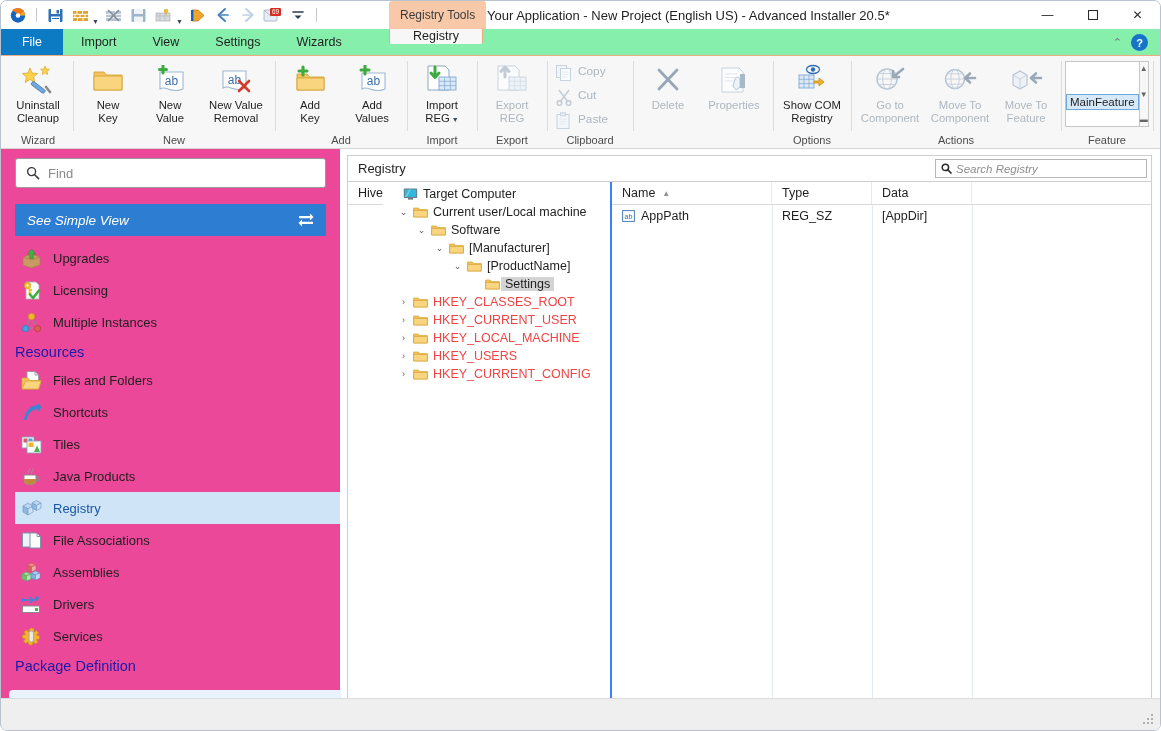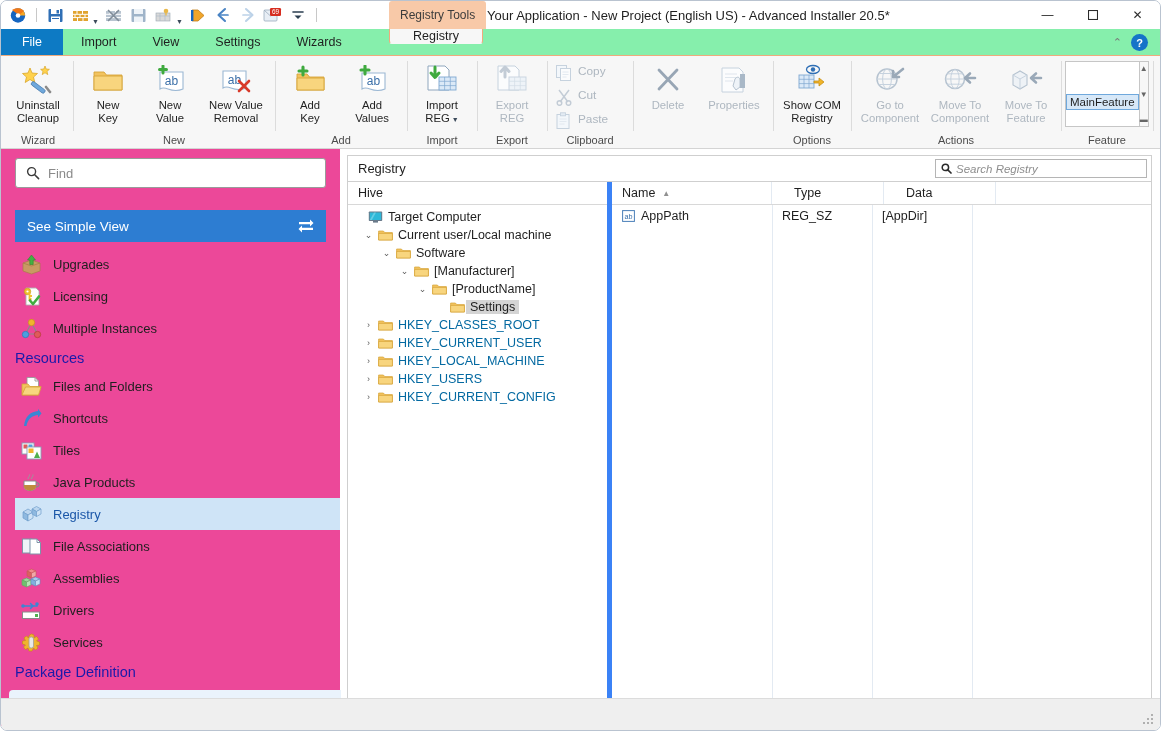--- a/index.html
+++ b/index.html
@@ -217,27 +217,28 @@
     margin: 9px 14px 6px 14px;
     height: 30px;
     border: 1px solid #9a9a9a;
     border-radius: 3px;
     display: flex; align-items: center;
     gap: 8px; padding: 0 10px;
     background: #fff;
   }
   .findbox .ph { font-size: 13px; color: #8a8a8a; }
   .simpleview {
-    margin: 16px 14px 6px 14px;
+    margin: 10px 14px 6px 14px;
     height: 32px;
     background: #2d7dd2;
     color: #ffffff;
     display: flex; align-items: center; justify-content: space-between;
     padding: 0 12px;
     font-size: 13.5px;
+    font-style: italic;
   }
   .navlist {
     flex: 1;
     overflow: hidden;
     position: relative;
     padding-left: 14px;
   }
   .navitem {
     display: flex; align-items: center; gap: 11px;
     height: 32px;
@@ -299,22 +300,22 @@
   .searchreg .ph { font-size: 11.5px; color: #8d8d8d; font-style: italic; }
   .panes {
     flex: 1;
     display: flex;
     border: 1px solid #cfcfcf;
     border-top: 1px solid #cfcfcf;
     overflow: hidden;
   }
   .tree-pane {
     width: 264px;
-    border-right: 5px solid #3b82f6;
-    display: flex; flex-direction: column;
+    border-right: 2px solid #3b82f6;
+    display: flex; flex-direction: row;
   }
   .pane-colhdr {
     height: 23px;
     border-bottom: 1px solid #d8d8d8;
     display: flex; align-items: center;
     font-size: 12.5px; color: #1f1f1f;
     padding-left: 10px;
     background: #ffffff;
   }
   .treebody { flex: 1; padding-top: 3px; overflow: hidden; }
@@ -325,29 +326,28 @@
     color: #1f1f1f;
     cursor: default;
     white-space: nowrap;
   }
   .tnode .twisty {
     width: 15px; text-align: center; font-size: 9px; color: #5a5a5a;
     flex-shrink: 0;
   }
   .tnode .tico { width: 18px; display: flex; align-items: center; justify-content: center; flex-shrink:0;}
   .tnode .tlbl { padding: 0 4px; }
-  .tnode.hive .tlbl { color: #0369a1; }
+  .tnode.hive .tlbl { color: #ef4444; }
   .tnode.sel .tlbl { background: #d4d4d4; }
 
   .list-pane { flex: 1; display: flex; flex-direction: column; }
   .lcolhdr {
     height: 23px; display: flex;
     border-bottom: 1px solid #d8d8d8;
     background: #ffffff;
-    gap: 12px;
   }
   .lcol {
     font-size: 12.5px; color: #1f1f1f;
     display: flex; align-items: center; gap: 7px;
     padding-left: 10px;
     border-right: 1px solid #e3eaf2;
   }
   .lcol.c1 { width: 160px; }
   .lcol.c2 { width: 100px; }
   .lcol.c3 { width: 100px; }

